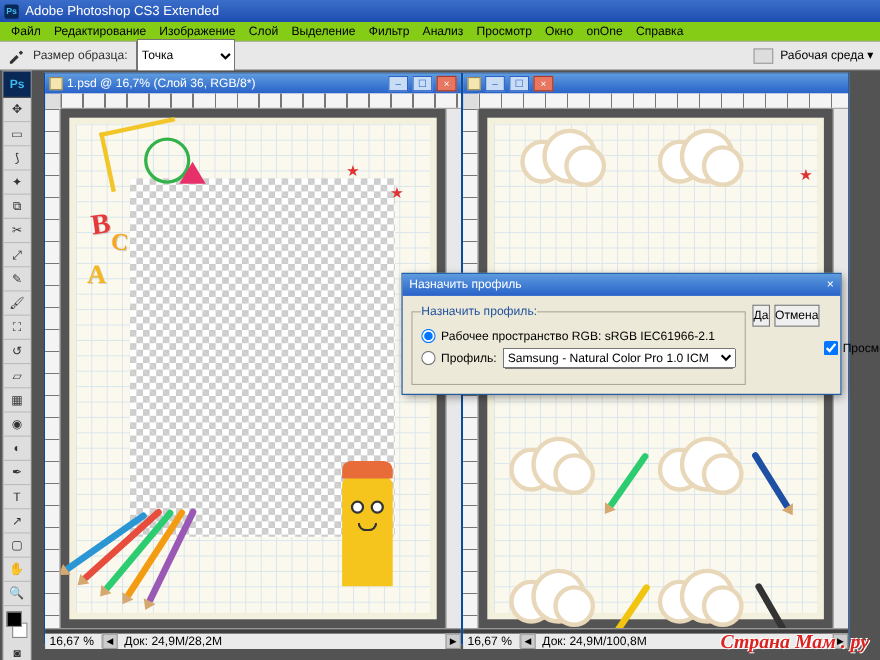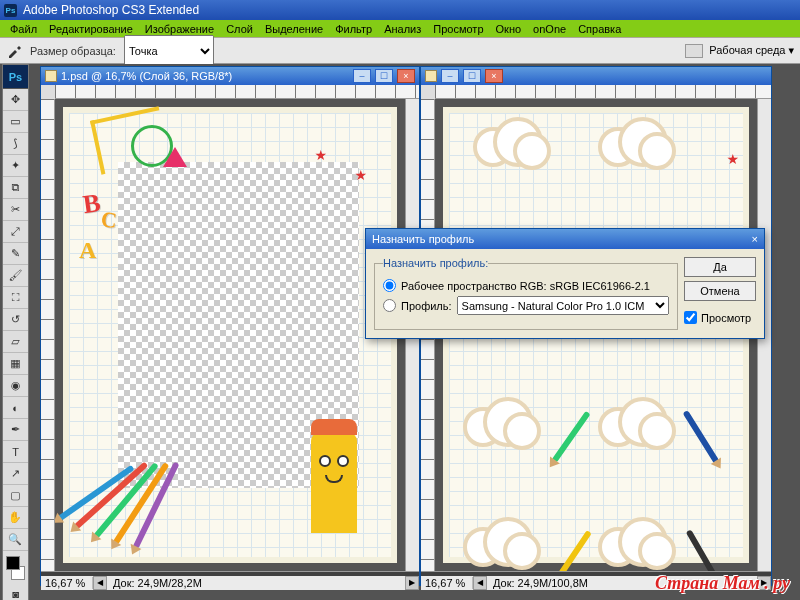--- a/index.html
+++ b/index.html
@@ -66,30 +66,30 @@
 
 .art2 { position:absolute; inset:8px; background:#f3f0dd; }
 .art2 .grid { position:absolute; inset:6px; background:#fbf9ee; background-image:linear-gradient(#d8e5ec 1px,transparent 1px),linear-gradient(90deg,#d8e5ec 1px,transparent 1px); background-size:14px 14px; }
 .cloud { position:absolute; width:90px; height:70px; }
 .cloud .bub { position:absolute; border:4px solid #e8d7b8; border-radius:50%; background:#fff; }
 .cloud .b1{ left:0; top:10px; width:40px; height:40px; }
 .cloud .b2{ left:20px; top:0; width:50px; height:50px; }
 .cloud .b3{ left:40px; top:15px; width:38px; height:38px; }
 
 
-.dialog { position:absolute; left:365px; top:164px; width:400px; background:#ece9d8; border:1px solid #0a4d9e; box-shadow:2px 3px 8px rgba(0,0,0,.4); }
+.dialog { position:absolute; left:365px; top:184px; width:400px; background:#ece9d8; border:1px solid #0a4d9e; box-shadow:2px 3px 8px rgba(0,0,0,.4); }
 .dialog .dlghdr { height:20px; background:linear-gradient(#5e9bde,#2862c9); color:#fff; display:flex; align-items:center; padding:0 6px; }
 .dialog .dlghdr .t { flex:1; font-size:11px; }
 .dialog .dlgbody { padding:8px; display:flex; gap:6px; }
 .dialog fieldset { flex:1; border:1px solid #aca899; padding:6px 8px 10px 8px; }
 .dialog legend { color:#21529e; }
 .dialog .row { display:flex; align-items:center; gap:5px; margin:4px 0; }
 .dialog input[type=radio] { margin:0; }
 .dialog select { flex:1; height:19px; font-size:11px; }
-.dialog .btncol { width:72px; display:flex; flex-direction:column; gap:4px; }
+.dialog .btncol { width:72px; display:flex; flex-direction:row; gap:4px; }
 .dialog .btn { height:20px; background:#efefef; border:1px solid #777; text-align:center; line-height:18px; }
 .dialog .chk { display:flex; align-items:center; gap:4px; margin-top:6px; }
 
 
 .wm { position:absolute; right:10px; bottom:6px; color:#d22; font-family:Liberation Serif, serif; font-style:italic; font-size:18px; font-weight:bold; text-shadow:1px 1px 0 #fff,-1px -1px 0 #fff; }
 </style>
 </head>
 <body>
 
 <div class="titlebar">

